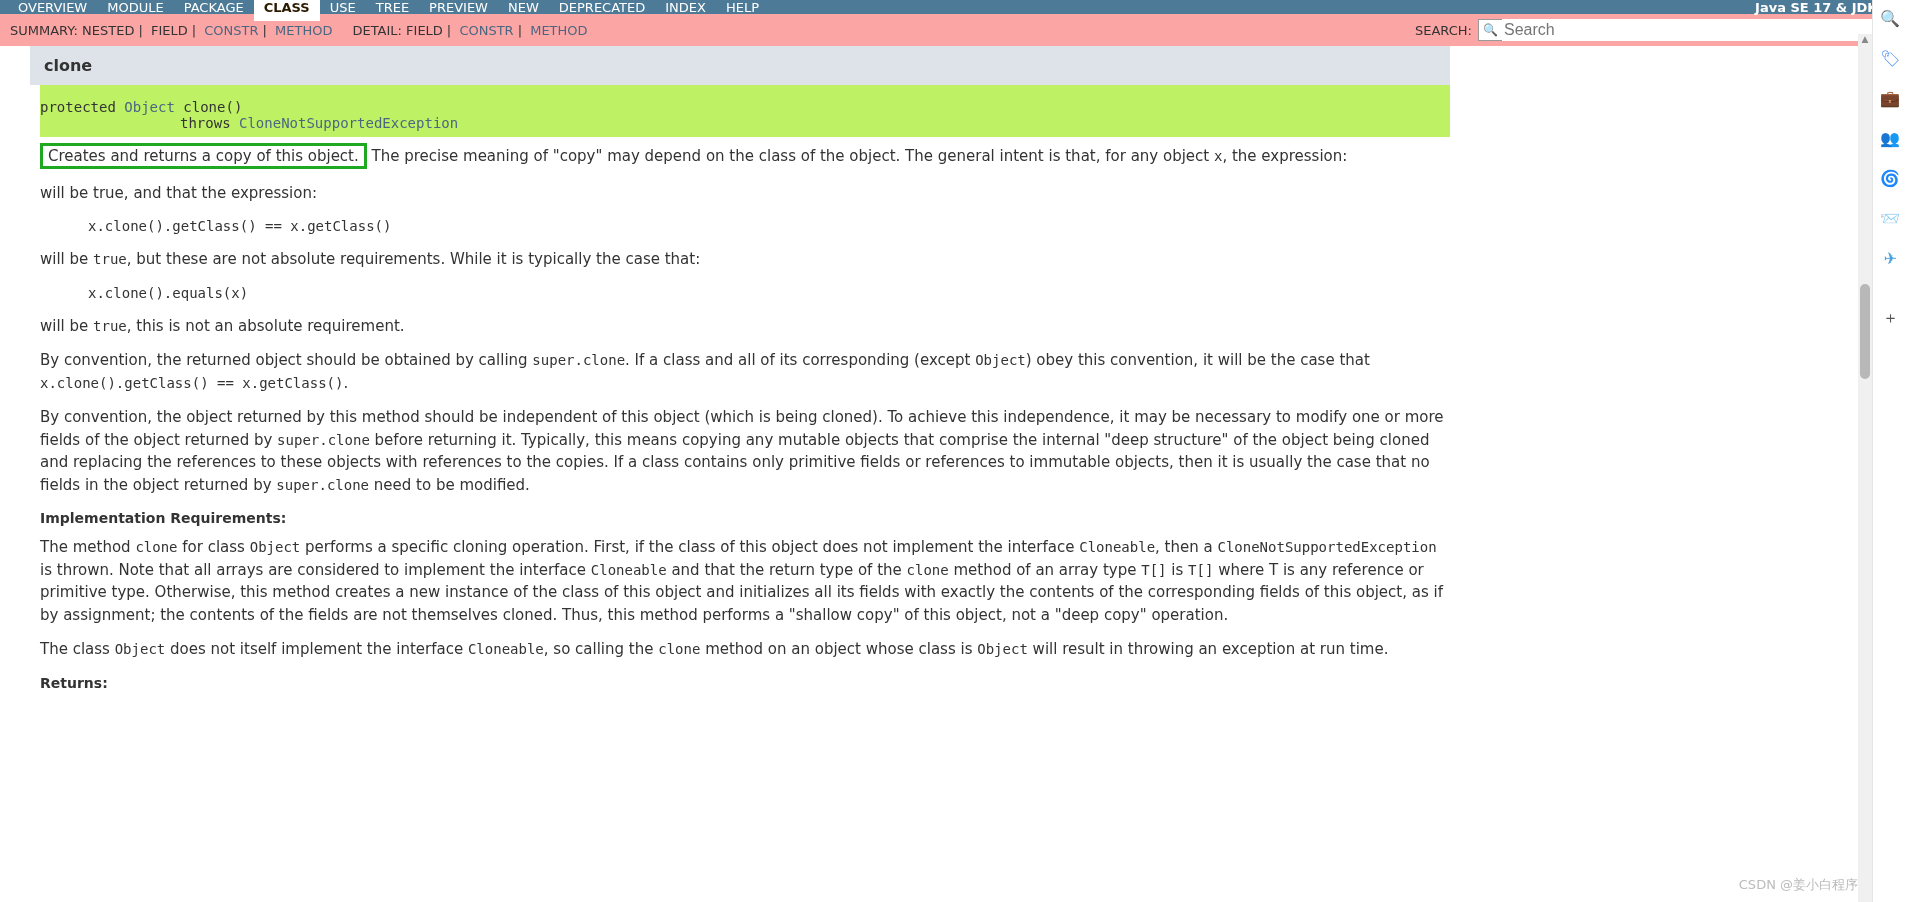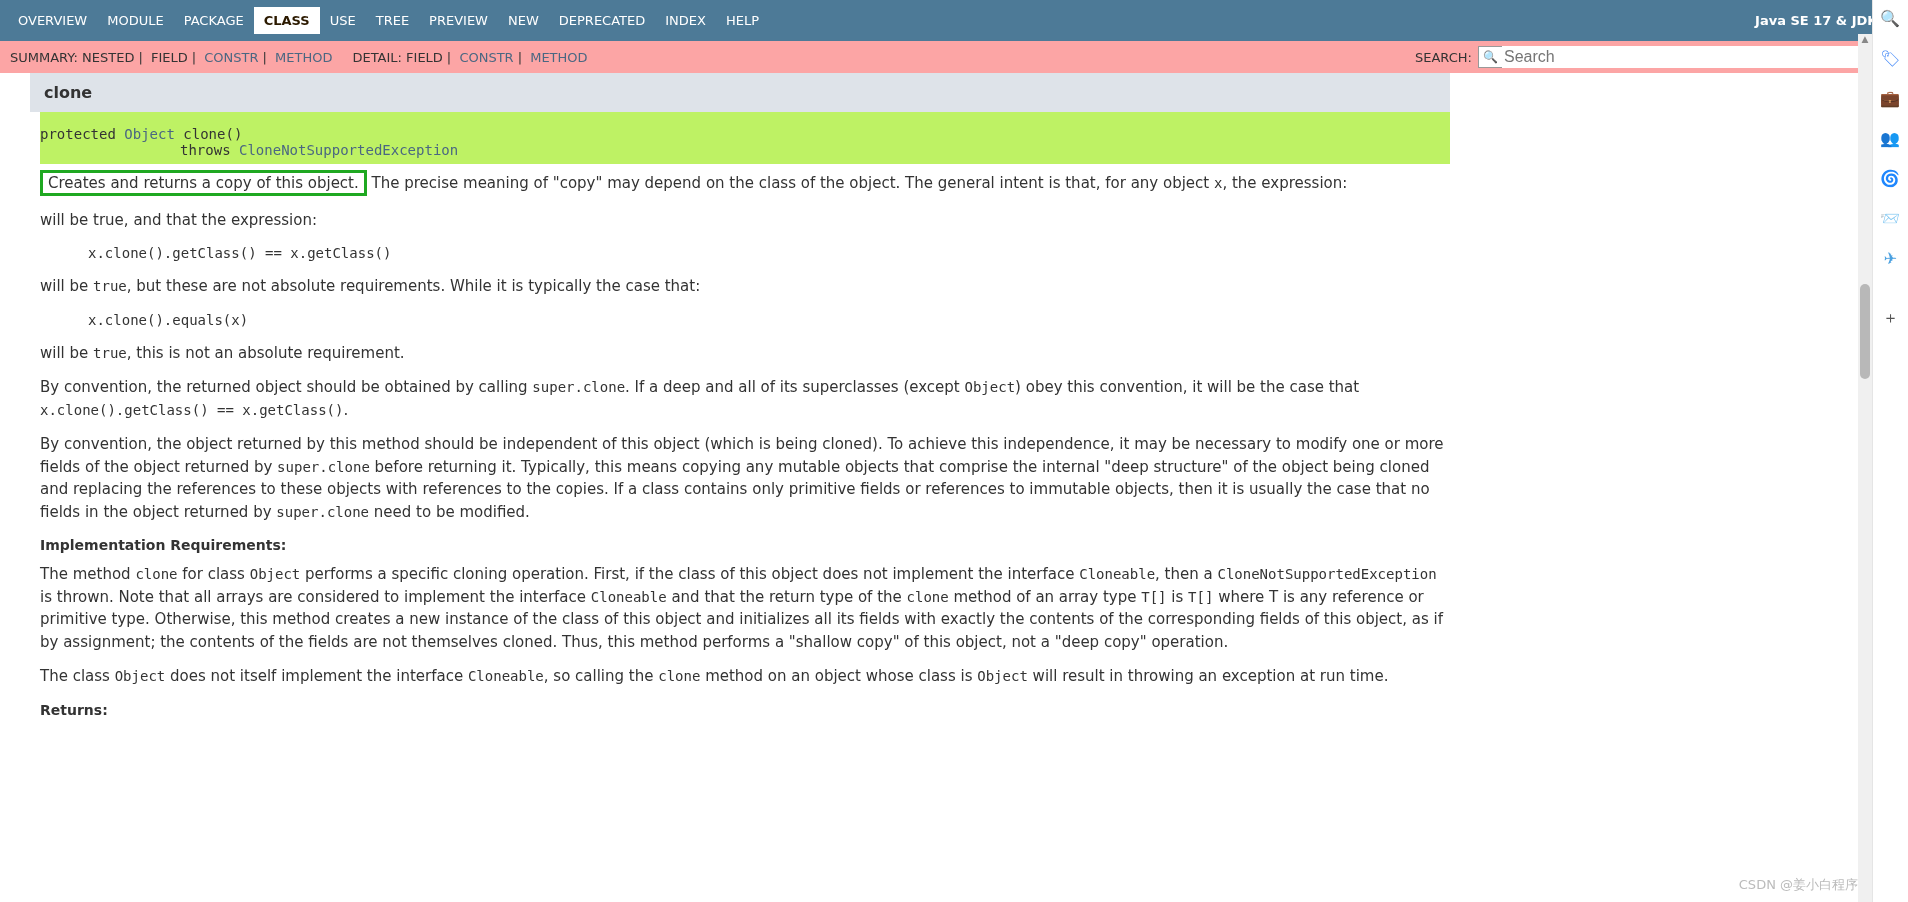--- a/index.html
+++ b/index.html
@@ -1,17 +1,17 @@
 <!DOCTYPE html>
 <html><head>
 <meta charset="utf-8">
 <style>
 * { margin: 0; padding: 0; box-sizing: border-box; }
 body { font-family: "DejaVu Sans", Arial, sans-serif; font-size: 14px; color: #333; background: #fff; }
-.top-nav { background: #4D7A97; color: #fff; display: flex; align-items: center; padding: 0 8px; height: 41px; }
+.top-nav { background: #4D7A97; color: #fff; display: flex; align-items: center; padding: 0 8px; height: 14px; }
 .top-nav-list { display: flex; list-style: none; }
 .top-nav-item { padding: 6px 10px; font-size: 13px; cursor: pointer; }
 .top-nav-item.active { background: #ffffff; color: #2c1a00; font-weight: bold; }
 .top-nav-right { margin-left: auto; font-weight: bold; font-size: 13px; }
 .sub-nav { background: #fca5a5; padding: 5px 10px; display: flex; align-items: center; font-size: 13px; color: #333; }
 .sub-nav .group { margin-right: 20px; }
 .sub-nav a { color: #4A6782; text-decoration: none; }
 .sub-nav .sep { margin: 0 4px; }
 .search-wrap { margin-left: auto; display: flex; align-items: center; }
 .search-wrap label { margin-right: 6px; font-size: 13px; }
@@ -97,21 +97,21 @@
     </div>
 
     <div class="desc">
       <span class="hl-box">Creates and returns a copy of this object.</span><span> The precise meaning of "copy" may depend on the class of the object. The general intent is that, for any object </span><code>x</code><span>, the expression:</span>
     </div>
     <div class="para">will be true, and that the expression:</div>
     <div class="pre-block">x.clone().getClass() == x.getClass()</div>
     <div class="para"><span>will be </span><code>true</code><span>, but these are not absolute requirements. While it is typically the case that:</span></div>
     <div class="pre-block">x.clone().equals(x)</div>
     <div class="para"><span>will be </span><code>true</code><span>, this is not an absolute requirement.</span></div>
-    <div class="para"><span>By convention, the returned object should be obtained by calling </span><code>super.clone</code><span>. If a deep and all of its superclasses (except </span><code>Object</code><span>) obey this convention, it will be the case that </span><code>x.clone().getClass() == x.getClass()</code><span>.</span></div>
+    <div class="para"><span>By convention, the returned object should be obtained by calling </span><code>super.clone</code><span>. If a class and all of its corresponding (except </span><code>Object</code><span>) obey this convention, it will be the case that </span><code>x.clone().getClass() == x.getClass()</code><span>.</span></div>
     <div class="para"><span>By convention, the object returned by this method should be independent of this object (which is being cloned). To achieve this independence, it may be necessary to modify one or more fields of the object returned by </span><code>super.clone</code><span> before returning it. Typically, this means copying any mutable objects that comprise the internal "deep structure" of the object being cloned and replacing the references to these objects with references to the copies. If a class contains only primitive fields or references to immutable objects, then it is usually the case that no fields in the object returned by </span><code>super.clone</code><span> need to be modified.</span></div>
 
     <div class="subhead">Implementation Requirements:</div>
     <div class="para"><span>The method </span><code>clone</code><span> for class </span><code>Object</code><span> performs a specific cloning operation. First, if the class of this object does not implement the interface </span><code>Cloneable</code><span>, then a </span><code>CloneNotSupportedException</code><span> is thrown. Note that all arrays are considered to implement the interface </span><code>Cloneable</code><span> and that the return type of the </span><code>clone</code><span> method of an array type </span><code>T[]</code><span> is </span><code>T[]</code><span> where T is any reference or primitive type. Otherwise, this method creates a new instance of the class of this object and initializes all its fields with exactly the contents of the corresponding fields of this object, as if by assignment; the contents of the fields are not themselves cloned. Thus, this method performs a "shallow copy" of this object, not a "deep copy" operation.</span></div>
     <div class="para"><span>The class </span><code>Object</code><span> does not itself implement the interface </span><code>Cloneable</code><span>, so calling the </span><code>clone</code><span> method on an object whose class is </span><code>Object</code><span> will result in throwing an exception at run time.</span></div>
 
     <div class="subhead">Returns:</div>
   </div>
 </div>
 

